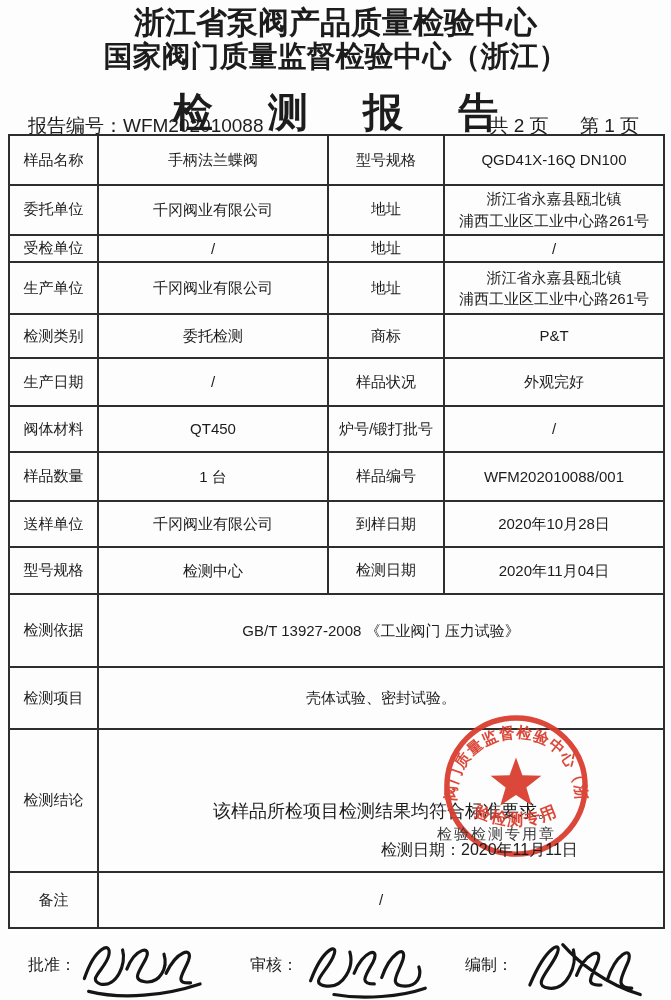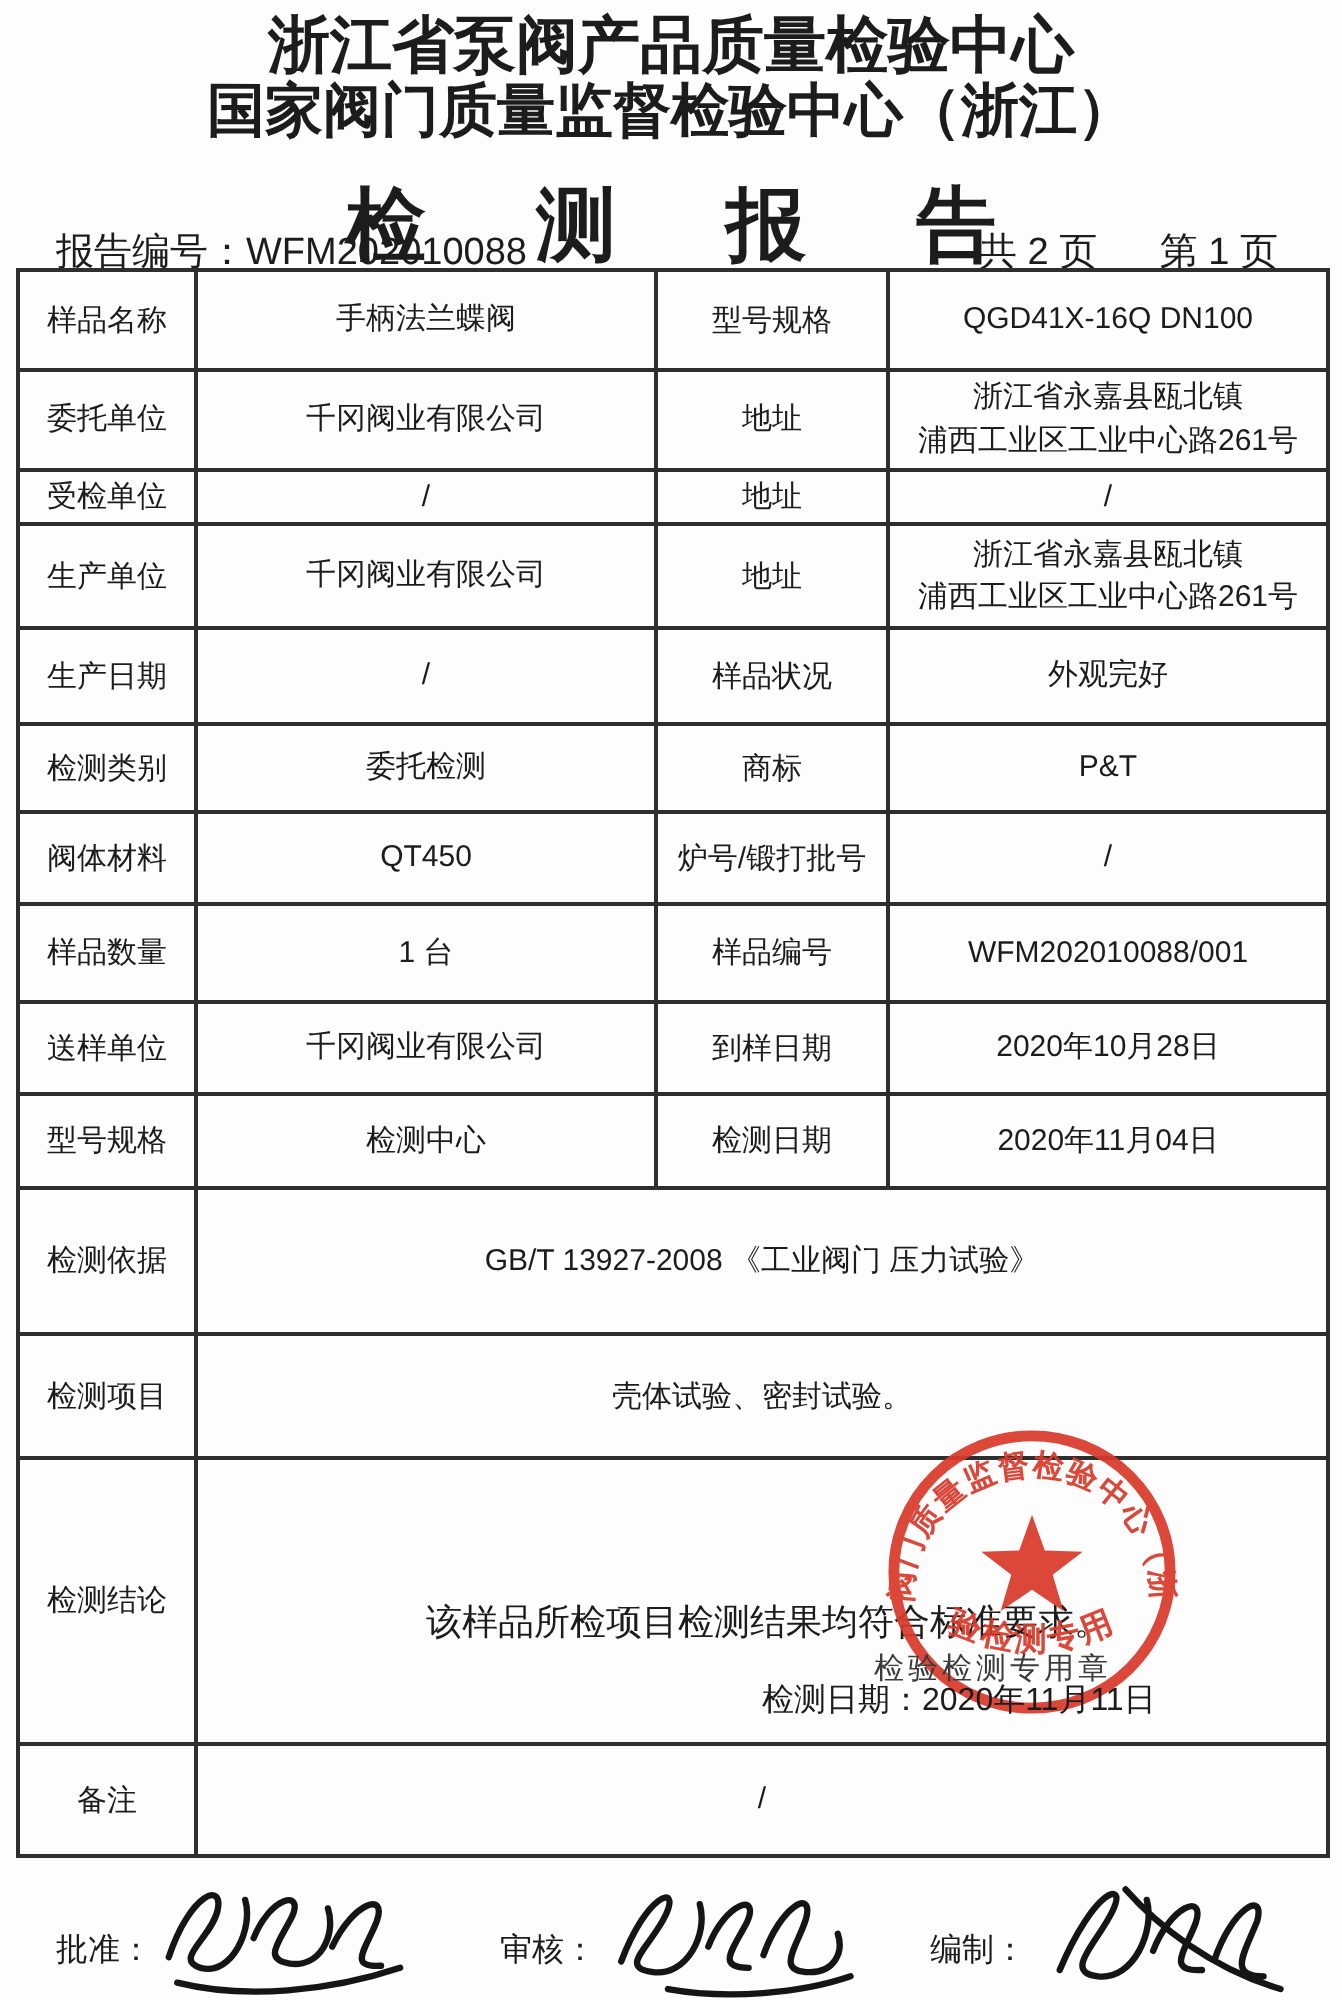--- a/index.html
+++ b/index.html
@@ -24,21 +24,21 @@
   td.span-left{text-align:left;vertical-align:top;padding:10px 8px;}
   .concl-cell{position:relative;text-align:left;vertical-align:top;}
   .concl-text{margin:20px 0 0 6px;font-size:18px;}
   .stamp{position:absolute;left:342px;top:-17px;width:150px;height:148px;opacity:.93;}
   .seal-overlay{
     position:absolute;left:338px;top:95px;font-size:15px;letter-spacing:2px;
     color:#3c3c3c;white-space:nowrap;
   }
   .sign-date{position:absolute;left:282px;top:110px;font-size:16px;white-space:nowrap;}
   .sig-group{position:absolute;top:936px;display:flex;align-items:flex-end;}
-  .sig-group .lbl{font-size:16px;padding-bottom:14px;white-space:nowrap;}
+  .sig-group .lbl{font-size:16px;padding-bottom:24px;white-space:nowrap;}
   .sig-ink{width:138px;height:64px;margin-left:2px;}
   .sig-ink path{stroke:#151515;stroke-width:3;fill:none;stroke-linecap:round;stroke-linejoin:round;}
 </style>
 </head>
 <body>
 
 <div class="page">
 
   <div class="org-line1">浙江省泵阀产品质量检验中心</div>
   <div class="org-line2">国家阀门质量监督检验中心（浙江）</div>
@@ -79,31 +79,31 @@
       <td>地址</td>
       <td class="val">/</td>
     </tr>
     <tr style="height:52px">
       <td>生产单位</td>
       <td class="val">千冈阀业有限公司</td>
       <td>地址</td>
       <td class="val">浙江省永嘉县瓯北镇
 浦西工业区工业中心路261号</td>
     </tr>
+    <tr style="height:44px">
+      <td>检测类别</td>
+      <td class="val">委托检测</td>
+      <td>商标</td>
+      <td class="val">P&amp;T</td>
+    </tr>
     <tr style="height:48px">
       <td>生产日期</td>
       <td class="val">/</td>
       <td>样品状况</td>
       <td class="val">外观完好</td>
-    </tr>
-    <tr style="height:44px">
-      <td>检测类别</td>
-      <td class="val">委托检测</td>
-      <td>商标</td>
-      <td class="val">P&amp;T</td>
     </tr>
     <tr style="height:46px">
       <td>阀体材料</td>
       <td class="val">QT450</td>
       <td>炉号/锻打批号</td>
       <td class="val">/</td>
     </tr>
     <tr style="height:49px">
       <td>样品数量</td>
       <td class="val">1 台</td>

